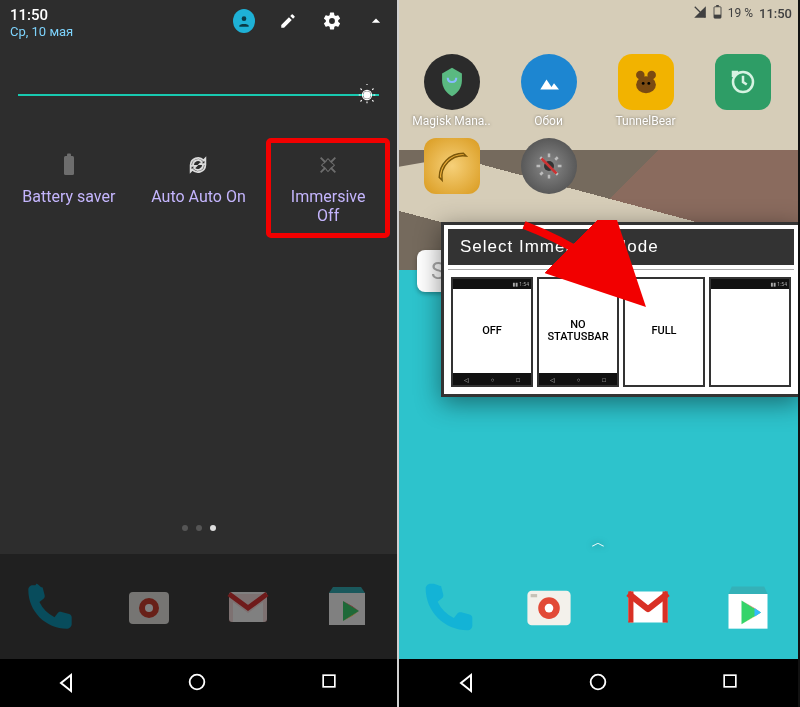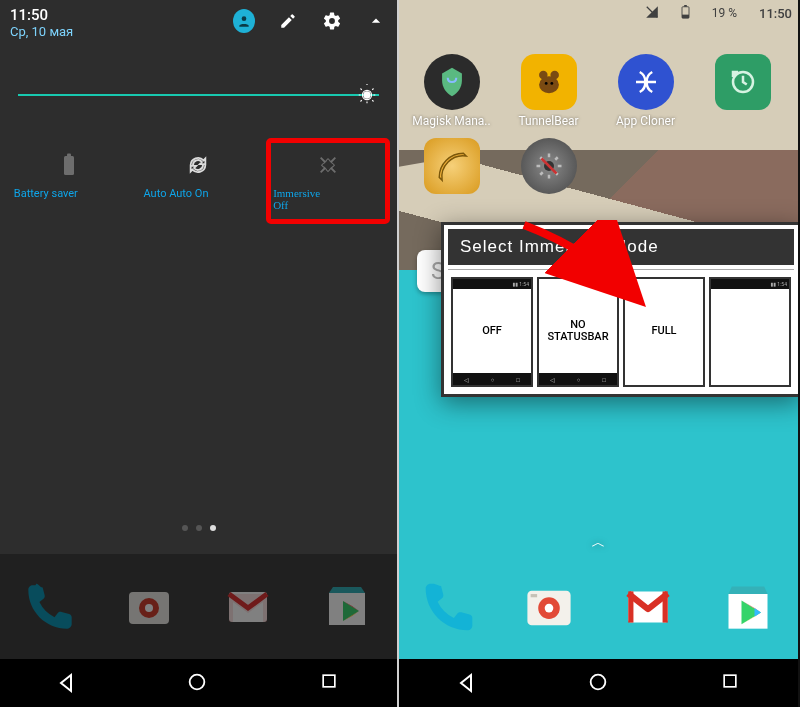--- a/index.html
+++ b/index.html
@@ -64,36 +64,35 @@
   }
   
   .tiles {
     display: flex;
     justify-content: space-around;
     margin-top: 34px;
     padding: 0 4px;
   }
   .tile {
     width: 118px;
-    text-align: left;
-    color: #0ea5e9;
-    font-size: 11px;
+    text-align: center;
+    color: #c4b5fd;
+    font-size: 16px;
     padding: 10px 4px;
   }
   .tile .tile-ico {
     height: 28px;
     margin-bottom: 8px;
     display:flex; align-items:center; justify-content:center;
     color: #7a7a7a;
   }
   .tile-highlight {
     outline: 5px solid #f20000;
     outline-offset: -2px;
     border-radius: 2px;
-    font-family: Liberation Serif, serif;
   }
   .tile .line2 { display:block; }
   
   .dots {
     position: absolute;
     left: 50%;
     transform: translateX(-50%);
     top: 525px;
     display: flex; gap: 8px;
   }
@@ -142,21 +141,21 @@
               background: linear-gradient(25deg, transparent 48%, #d6cdb8 48% 62%, transparent 62%);
               transform: rotate(-10deg); }
   
   .r-statusbar {
     position: relative;
     height: 24px;
     display:flex; justify-content:flex-end; align-items:center;
     padding: 2px 6px 0 6px;
     color: #404040;
     font-size: 13px;
-    gap: 22px;
+    gap: 6px;
   }
   .r-statusbar .battery-pct { font-size:12px; }
   .r-statusbar .time { font-weight:500; }
   
   .app-grid {
     position: relative;
     padding: 30px 10px 0 10px;
     display:flex; flex-wrap:wrap;
     gap: 10px 12px;
   }
@@ -434,38 +433,38 @@
     <div class="app">
       <div class="app-ico" style="background:#2b2b2b">
         <svg width="34" height="34" viewBox="0 0 24 24" fill="#5fc98b">
             <path d="M12 2 5 6v5c0 5 3 9 7 11 4-2 7-6 7-11V6z" opacity="0.9"></path>
             <path d="M9 9c0 2 1 3 3 3s3-1 3-3" stroke="#8bf" fill="none" stroke-width="1.5"></path>
           </svg>
       </div>
       <div class="app-label">Magisk Mana..</div>
     </div>
     <div class="app">
+      <div class="app-ico" style="background:#1d86d1">
+        <svg width="30" height="30" viewBox="0 0 24 24" fill="#fff">
+            <path d="M5 18l5-8 4 6 2-3 4 5z"></path>
+          </svg>
+      </div>
+      <div class="app-label">Обои</div>
+    </div>
+    <div class="app">
       <div class="app-ico" style="background:#f2b300;border-radius:14px">
         <svg width="34" height="34" viewBox="0 0 24 24" fill="#7a4a12">
             <circle cx="8" cy="7" r="3"></circle>
             <circle cx="16" cy="7" r="3"></circle>
             <ellipse cx="12" cy="14" rx="7" ry="6"></ellipse>
             <circle cx="10" cy="13" r="1" fill="#000"></circle>
             <circle cx="14" cy="13" r="1" fill="#000"></circle>
           </svg>
       </div>
       <div class="app-label">TunnelBear</div>
-    </div>
-    <div class="app">
-      <div class="app-ico" style="background:#2f52d1">
-        <svg width="30" height="30" viewBox="0 0 24 24" fill="none" stroke="#fff" stroke-width="2">
-            <path d="M7 4c6 3 6 13 0 16M17 4c-6 3-6 13 0 16M4 12h16"></path>
-          </svg>
-      </div>
-      <div class="app-label">App Cloner</div>
     </div>
 
     <div class="app">
       <div class="app-ico" style="background:#2e9d66;border-radius:12px">
         <svg width="30" height="30" viewBox="0 0 24 24" fill="none" stroke="#d6f3e2" stroke-width="2">
             <circle cx="12" cy="12" r="8"></circle>
             <path d="M12 7v5l3 2"></path>
             <path d="M4 4l3 3M4 8V4h4"></path>
           </svg>
       </div>

